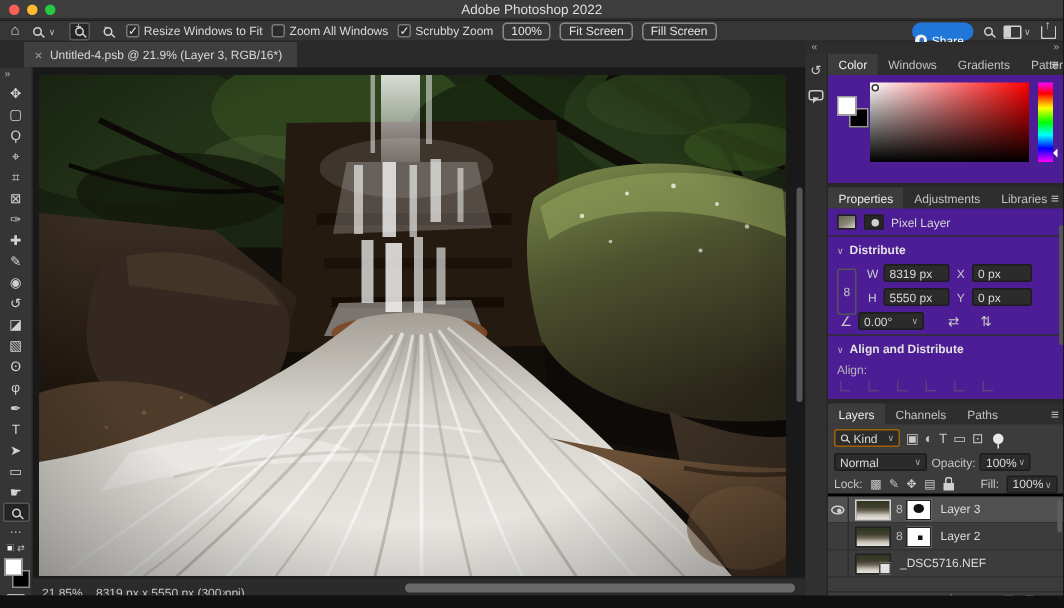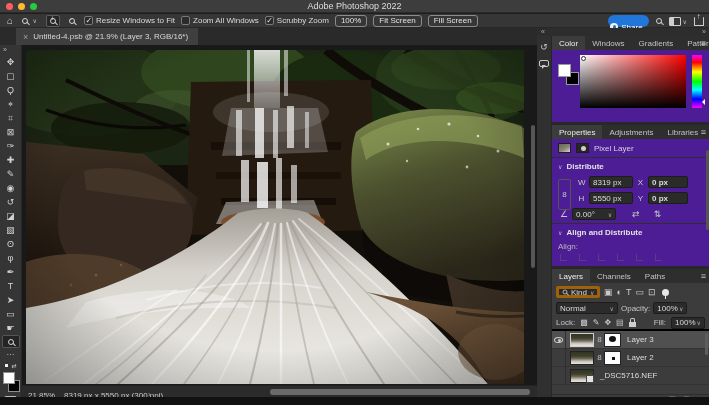--- a/index.html
+++ b/index.html
@@ -103,32 +103,32 @@
   .plmask{width:13px;height:10px;background:#262626;border:1px solid #1f1f1f;position:relative;}
   .plmask::after{content:"";position:absolute;left:3.5px;top:2px;width:5px;height:5px;border-radius:50%;background:#cfcfcf;}
   .pltext{font-size:8px;color:#d6d6d6;}
   .pdivider{height:1px;background:#2e2e2e;margin:1px 0;}
   .secheader{display:flex;align-items:center;gap:4px;padding:3px 6px;font-size:8px;color:#e2e2e2;font-weight:bold;}
   .secheader .ch2{font-size:6px;color:#bbb;font-weight:normal;}
   .trow{display:flex;align-items:center;gap:4px;padding:1px 6px 1px 6px;height:16px;}
   .linkbox{position:absolute;left:6px;top:40px;width:13px;height:31px;border:1px solid #555;border-radius:2px;display:flex;align-items:center;justify-content:center;font-size:8px;color:#c5c5c5;}
   .tlabel{font-size:8px;color:#c9c9c9;width:7px;text-align:center;}
   .tfield{height:12px;background:#2b2b2b;border:1px solid #1c1c1c;border-radius:2px;font-size:8px;color:#dadada;display:flex;align-items:center;padding:0 3px;}
-  .tfield.w46{width:44px;} .tfield.w40{width:40px;font-weight:bold;}
+  .tfield.w46{width:44px;} .tfield.w40{width:40px;}
   .tfield .fch{margin-left:auto;font-size:6px;color:#aaa;}
   .angleicon{font-size:9px;color:#c9c9c9;}
   .fliph,.flipv{font-size:9px;color:#c9c9c9;}
   .alignlabel{font-size:8px;color:#b8b8b8;padding:2px 6px 0 6px;}
   .alignicons{display:flex;gap:12px;padding:3px 6px 0 8px;}
   .alignicons span{width:7px;height:7px;border-left:1px solid #6a6a6a;border-bottom:1px solid #6a6a6a;opacity:.45;}
 
   
   .layersbody{flex:1;display:flex;flex-direction:column;overflow:hidden;justify-content:flex-end;}
   .filterrow{display:flex;align-items:center;gap:4px;padding:3px 4px 2px 4px;height:17px;flex:none;}
-  .kindfield{width:44px;height:12px;background:#2b2b2b;border:3px solid #a16207;border-radius:2px;display:flex;align-items:center;gap:3px;padding:0 3px;}
+  .kindfield{width:44px;height:12px;background:#2b2b2b;border:1px solid #a16207;border-radius:2px;display:flex;align-items:center;gap:3px;padding:0 3px;}
   .kindfield .kt{font-size:8px;color:#dadada;}
   .kindfield .fch{margin-left:auto;font-size:6px;color:#aaa;}
   .ficon{font-size:9px;color:#c9c9c9;line-height:12px;}
   .fpin{width:7px;height:7px;border-radius:50%;background:#e8e8e8;position:relative;margin-left:2px;}
   .fpin::after{content:"";position:absolute;left:3px;top:6px;width:1.5px;height:4px;background:#e8e8e8;}
   .blendrow{display:flex;align-items:center;gap:3px;padding:1px 4px;height:16px;flex:none;}
   .blenddd{width:62px;height:12px;background:#2b2b2b;border:1px solid #1c1c1c;border-radius:2px;display:flex;align-items:center;padding:0 3px;font-size:8px;color:#dadada;}
   .blenddd .fch{margin-left:auto;font-size:6px;color:#aaa;}
   .small-lbl{font-size:8px;color:#c5c5c5;white-space:nowrap;}
   .pctdd{width:34px;height:12px;background:#2b2b2b;border:1px solid #1c1c1c;border-radius:2px;display:flex;align-items:center;padding:0 3px;font-size:8px;color:#dadada;}

